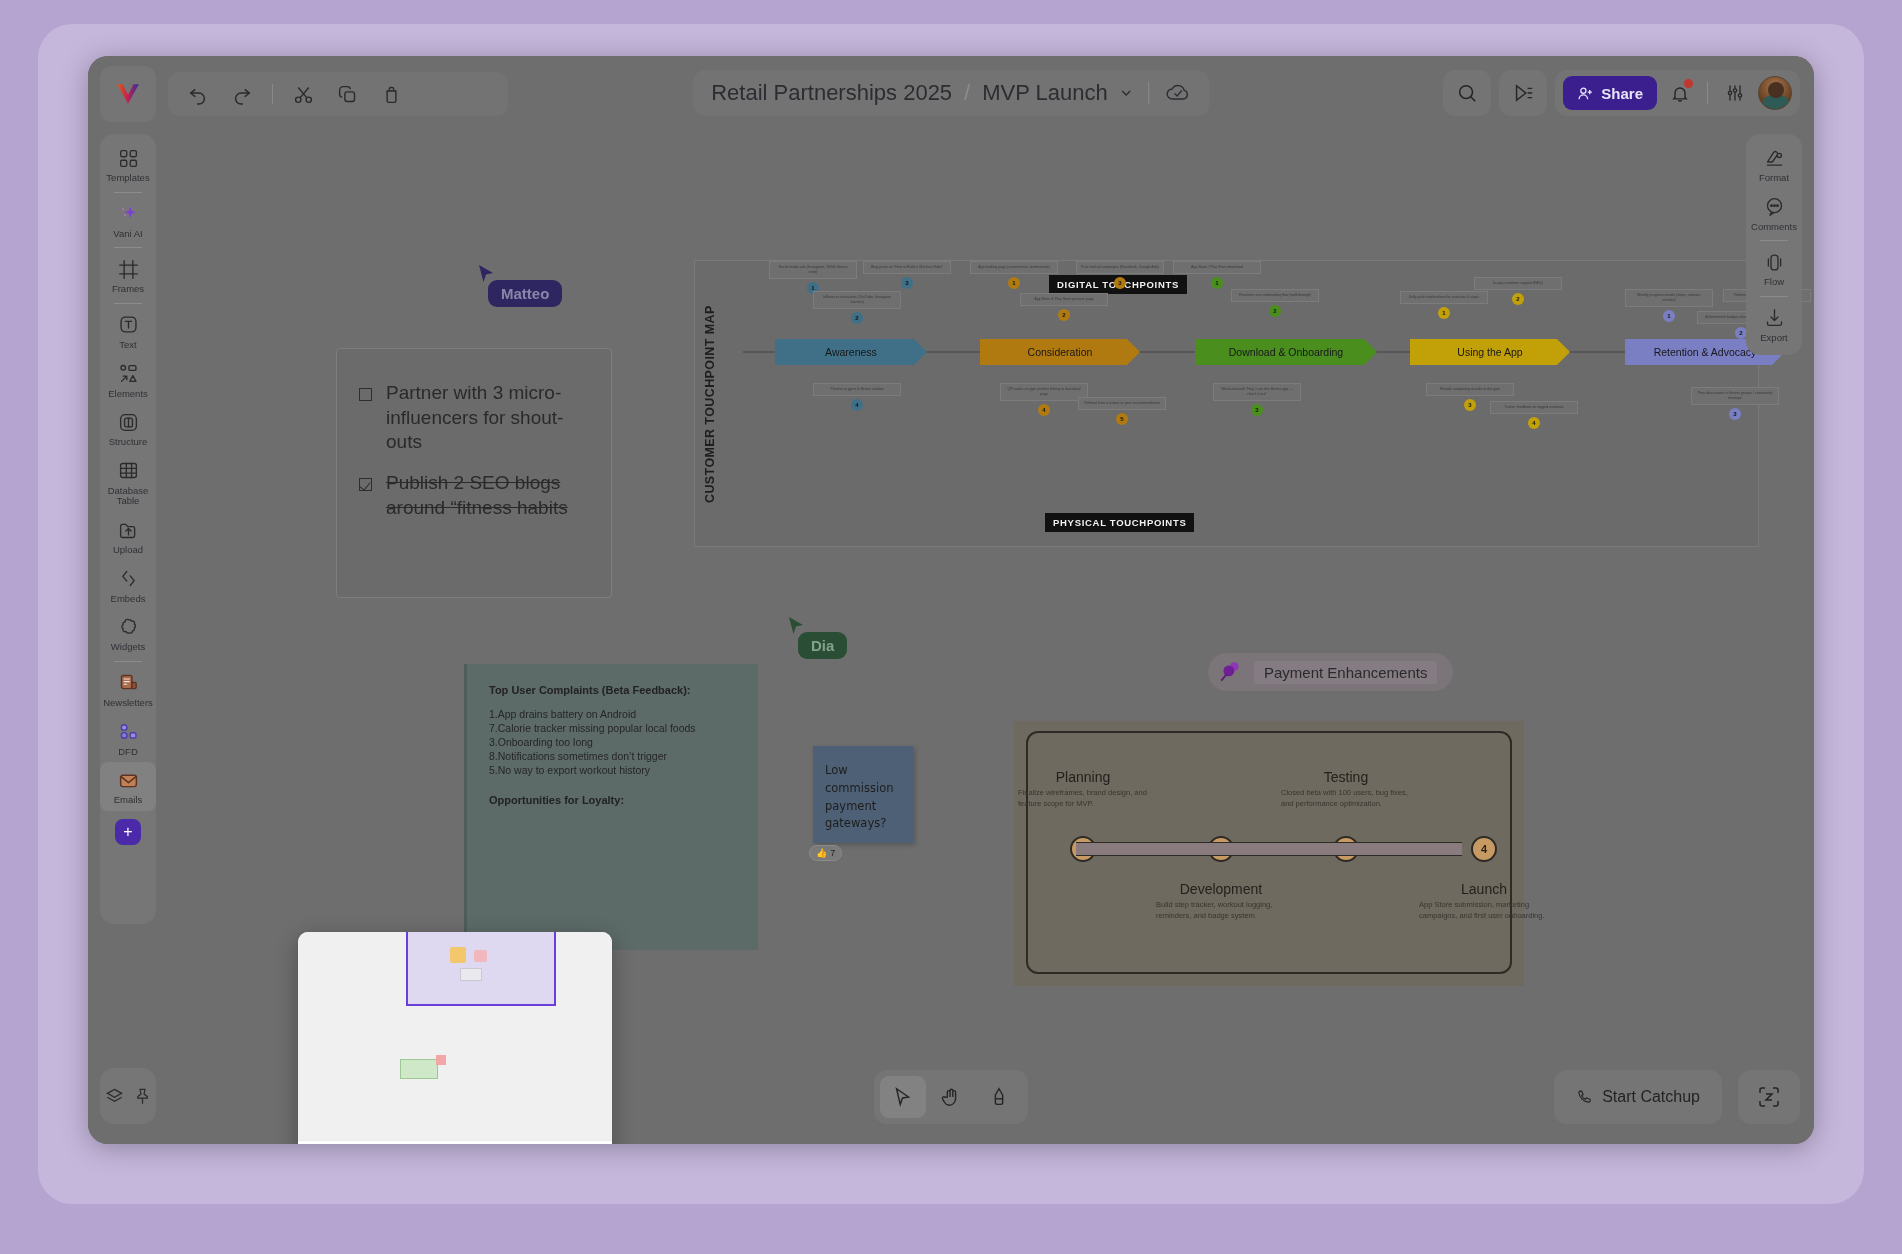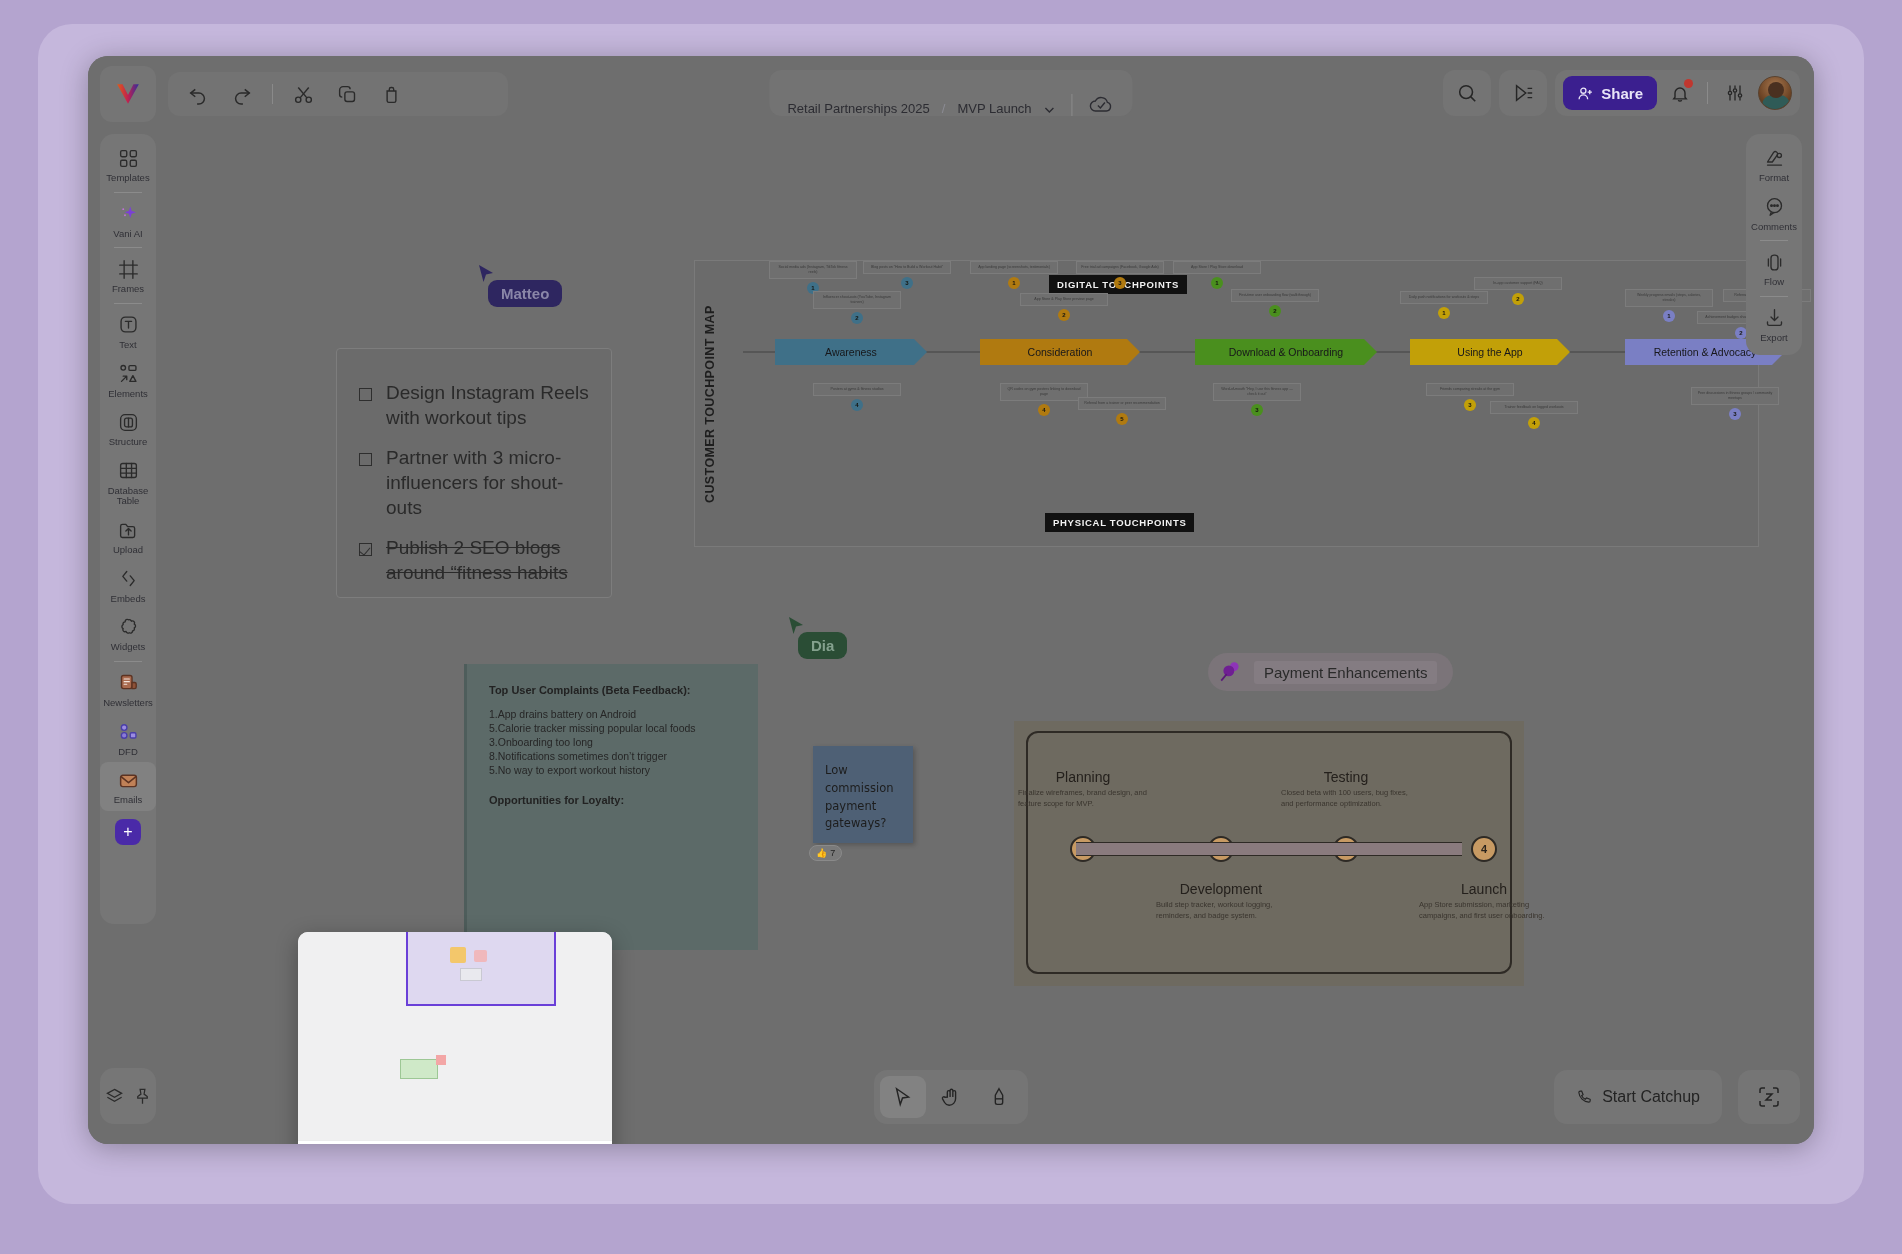--- a/index.html
+++ b/index.html
@@ -46,22 +46,22 @@
   }
   .ibtn {
     width:40px; height:36px; border-radius:8px;
     display:flex; align-items:center; justify-content:center;
     color:#2a2a2a; cursor:pointer;
   }
   .vdiv { width:1px; height:20px; background:#8a8a8a; margin:0 6px; }
   #breadcrumb {
     position:absolute; left:50%; transform:translateX(-50%); top:14px;
     height:46px; border-radius:12px; background:#737373;
-    display:flex; align-items:flex-end; gap:12px; padding:0 18px;
-    font-size:13px; color:#2c2c32;
+    display:flex; align-items:center; gap:12px; padding:0 18px;
+    font-size:22px; color:#2c2c32;
   }
   #breadcrumb .slash { color:#8b8b93; }
   .bc-chev { width:12px; height:12px; }
   .bc-sep { width:1px;height:22px;background:#8b8b8b;margin:0 4px; }
   #hdr-right {
     position:absolute; right:14px; top:14px; height:46px;
     display:flex; align-items:center; gap:8px;
   }
   .rbtn {
     width:48px;height:46px;border-radius:12px;background:#747474;
@@ -270,24 +270,20 @@
 <div id="outer-frame">
   <div id="inner-bevel"></div>
 
   <div id="app-window">
     <div id="canvas">
 
       <div class="card-check">
         <div class="chk-list" id="chk-list">
             <div class="chk-row">
               <div class="chk-box"></div>
-              <div class="chk-text">Design Instagram Reels with workout tips</div>
-            </div>
-            <div class="chk-row">
-              <div class="chk-box"></div>
               <div class="chk-text">Partner with 3 micro-influencers for shout-outs</div>
             </div>
             <div class="chk-row done">
               <div class="chk-box done"></div>
               <div class="chk-text">Publish 2 SEO blogs around “fitness habits</div>
             </div>
           </div>
       </div>
 
       <div id="touchmap">
@@ -419,21 +415,21 @@
           <path d="M8 14 L3 20" stroke="#5a1878" stroke-width="1.6" fill="none"></path>
         </svg>
         <div class="txt">Payment Enhancements</div>
       </div>
 
       <div id="feedback">
         <div class="fb-inner">
           <div class="fb-h">Top User Complaints (Beta Feedback):</div>
           <div id="fb-complaints">
               <div class="fb-li">1.App drains battery on Android</div>
-              <div class="fb-li">5.Calorie tracker missing popular local foods</div>
+              <div class="fb-li">7.Calorie tracker missing popular local foods</div>
               <div class="fb-li">3.Onboarding too long</div>
               <div class="fb-li">8.Notifications sometimes don’t trigger</div>
               <div class="fb-li">5.No way to export workout history</div>
             </div>
           <div class="fb-gap"></div>
           <div class="fb-h">Opportunities for Loyalty:</div>
         </div>
       </div>
 
       <div id="sticky">

